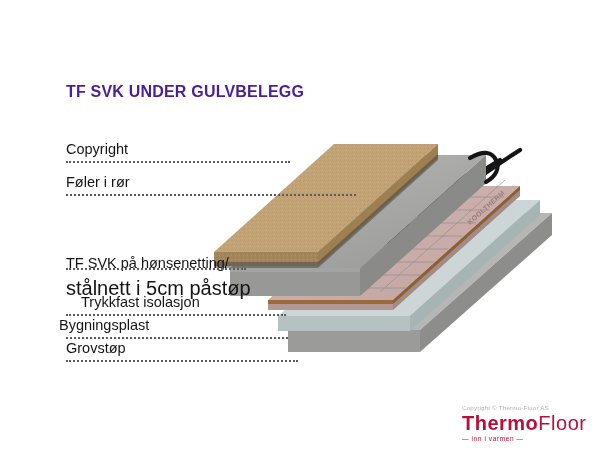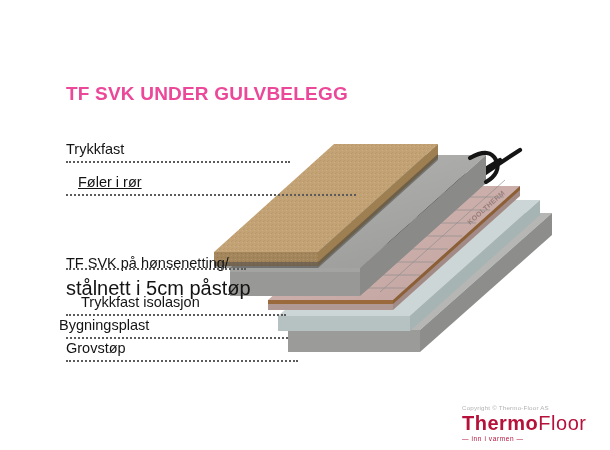--- a/index.html
+++ b/index.html
@@ -15,24 +15,24 @@
     overflow: hidden;
     font-family: "Liberation Sans", sans-serif;
     -webkit-font-smoothing: antialiased;
   }
 
   
   #title {
     position: absolute;
     left: 66px;
     top: 83px;
-    font-size: 19px;
+    font-size: 16px;
     font-weight: bold;
     letter-spacing: 0.2px;
-    color: #ec4899;
+    color: #4c1d95;
     white-space: nowrap;
   }
 
   
   .label {
     position: absolute;
     font-size: 14.5px;
     color: #141414;
     white-space: nowrap;
     line-height: 20px;
@@ -223,24 +223,24 @@
 
       <polygon points="214,252 318,252 318,266 214,266" fill="url(#speckle-dark)"></polygon>
 
       <polygon points="318,252 438,144 438,158 318,266" fill="#9d7f52"></polygon>
 
       <polygon points="214,262 318,262 318,268 214,268" fill="#4a4a48" opacity="0.55"></polygon>
       <polygon points="318,262 438,154 438,160 318,268" fill="#3f3f3d" opacity="0.5"></polygon>
     </g>
   </svg>
 
-  <div class="label" style="left:66px; top:139px;">Trykkfast</div>
+  <div class="label" style="left:66px; top:139px;">Copyright</div>
   <div class="leader" style="left:66px; top:161px; width:224px;"></div>
 
-  <div class="label" style="left:78px; top:172px;text-decoration:underline;">Føler i rør</div>
+  <div class="label" style="left:66px; top:172px;">Føler i rør</div>
   <div class="leader" style="left:66px; top:194px; width:290px;"></div>
 
   <div class="label" style="left:66px; top:225px;margin-top:28px;">TF SVK på hønsenetting/</div>
   <div class="label-line2" style="left:66px; top:246px;">stålnett i 5cm påstøp</div>
   <div class="leader" style="left:66px; top:268px; width:180px;"></div>
 
   <div class="label" style="left:81px; top:292px;">Trykkfast isolasjon</div>
   <div class="leader" style="left:66px; top:314px; width:220px;"></div>
 
   <div class="label" style="left:59px; top:315px;">Bygningsplast</div>

